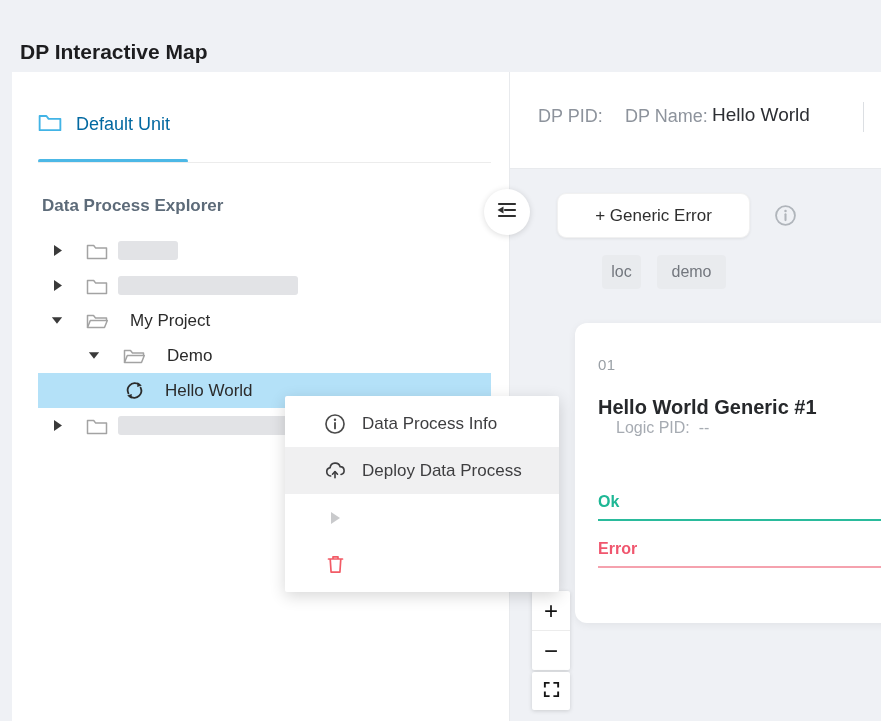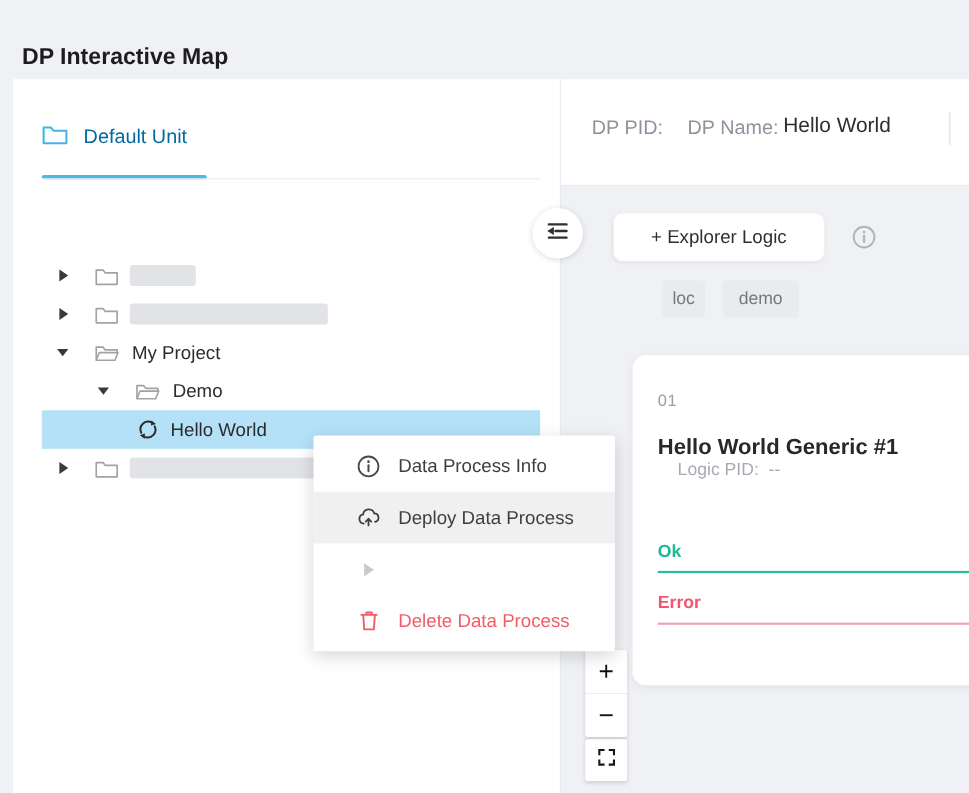--- a/index.html
+++ b/index.html
@@ -21,21 +21,21 @@
   .explorer-title { position:absolute; left:30px; top:124px; font-size:17px; font-weight:700; color:#5d6b79; }
 
   .tree { position:absolute; left:0; right:0; top:161px; }
   .tree-row { height:35px; margin:0 18px 0 26px; display:flex; align-items:center; font-size:17px; color:#2b2b2b; }
   .tree-row.selected { background:#b4e1f8; }
   .arrow-slot { width:14px; display:flex; justify-content:center; flex:none; }
   .ind0 .arrow-slot { margin-left:12px; }
   .ind1 .arrow-slot { margin-left:49px; }
   .row-icon { margin-left:22px; flex:none; display:flex; }
   .proc-icon { margin-left:86px; flex:none; display:flex; }
-  .tree-label { margin-left:10px; white-space:nowrap; }
+  .tree-label { margin-left:20px; white-space:nowrap; }
   .blur-label { margin-left:10px; height:19px; border-radius:3px; background:#e2e3e6; filter:blur(0.6px); }
 
   .collapse-btn { position:absolute; left:484px; top:189px; width:46px; height:46px; border-radius:50%;
     background:#fff; box-shadow:0 1px 6px rgba(0,0,0,.14); display:flex; align-items:center; justify-content:center;
     z-index:6; cursor:pointer; }
 
   
   .vdivider { position:absolute; left:509px; top:72px; bottom:0; width:1px; background:#e8eaed; }
   .right-panel { position:absolute; left:510px; top:72px; right:0; bottom:0; background:#eff1f5; }
   .rp-header { position:absolute; left:0; right:0; top:0; height:97px; background:#fff; border-bottom:1px solid #e8eaed; }
@@ -94,20 +94,21 @@
     <span>
       <svg width="24" height="20" viewBox="0 0 22 18" fill="none">
         <path d="M1.5 3.5h6.2l2 2.6h10.8v10.4h-19z" stroke="#42b4e6" stroke-width="1.7" stroke-linejoin="round"></path>
       </svg>
     </span>
     <span class="tab-label">Default Unit</span>
   </div>
   <div class="tab-underline"></div>
   <div class="tab-divider"></div>
 
+  <div class="explorer-title">Data Process Explorer</div>
 
   <div class="tree">
 
     <div class="tree-row ind0">
       <span class="arrow-slot">
         <svg width="13" height="15" viewBox="0 0 13 15">
             <polygon points="3,2 11,7.5 3,13" fill="#3a3a3a"></polygon>
           </svg>
       </span>
       <span class="row-icon">
@@ -203,21 +204,21 @@
 <div class="vdivider"></div>
 
 <div class="right-panel">
   <div class="rp-header">
     <span class="hdr-label hdr-pid">DP PID:</span>
     <span class="hdr-label hdr-name">DP Name:</span>
     <span class="hdr-value">Hello World</span>
     <span class="hdr-vline"></span>
   </div>
 
-  <div class="add-logic-btn">+ Explorer Logic</div>
+  <div class="add-logic-btn">+ Generic Error</div>
   <span class="logic-info-icon">
     <svg width="23" height="23" viewBox="0 0 20 20" fill="none">
       <circle cx="10" cy="10" r="8.2" stroke="#b0b5bb" stroke-width="1.6"></circle>
       <circle cx="10" cy="6.1" r="1.1" fill="#b0b5bb"></circle>
       <path d="M10 9v5" stroke="#b0b5bb" stroke-width="1.8" stroke-linecap="round"></path>
     </svg>
   </span>
 
   <div class="tag tag-loc">loc</div>
   <div class="tag tag-demo">demo</div>
@@ -279,16 +280,15 @@
   </div>
 
   <div class="menu-item danger">
     <span class="mi-icon">
       <svg width="19" height="21" viewBox="0 0 19 21" fill="none">
         <path d="M2.5 5h14" stroke="#f25b66" stroke-width="1.7" stroke-linecap="round"></path>
         <path d="M7 5V2.8h5V5" stroke="#f25b66" stroke-width="1.7" stroke-linejoin="round"></path>
         <path d="M4.2 5l.9 13.2h8.8L14.8 5" stroke="#f25b66" stroke-width="1.7" stroke-linejoin="round"></path>
       </svg>
     </span>
-    <span>Delete Data Process</span>
   </div>
 
 </div>
 
 </body></html>

